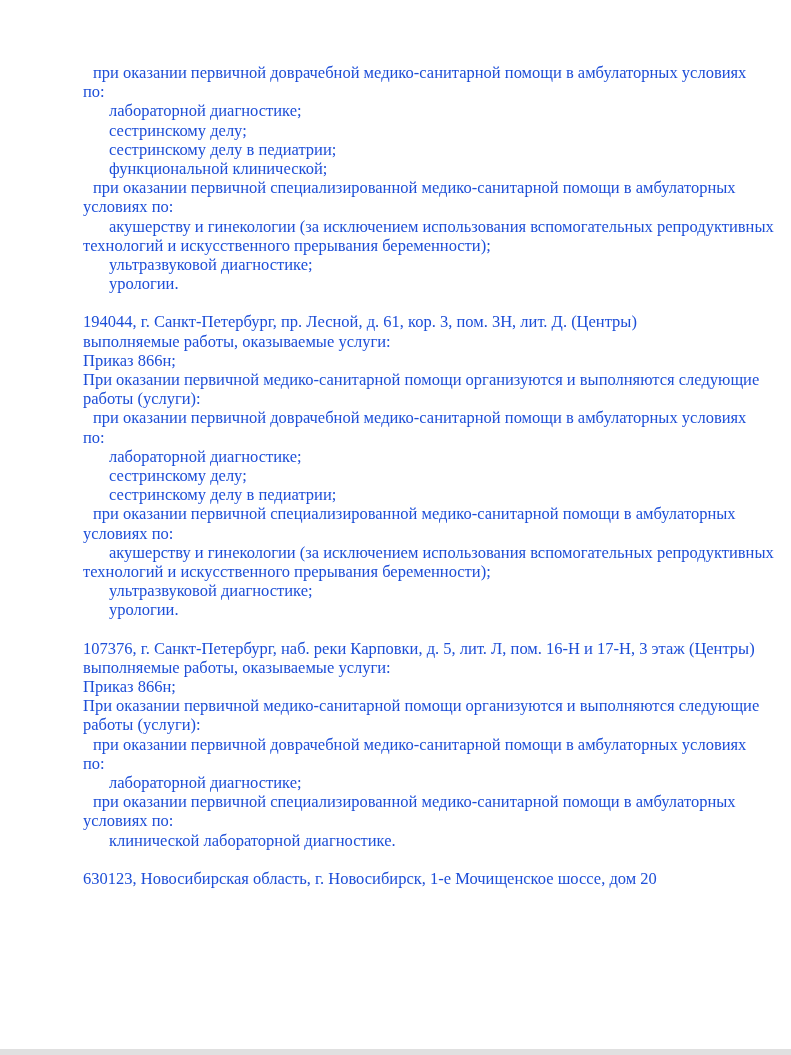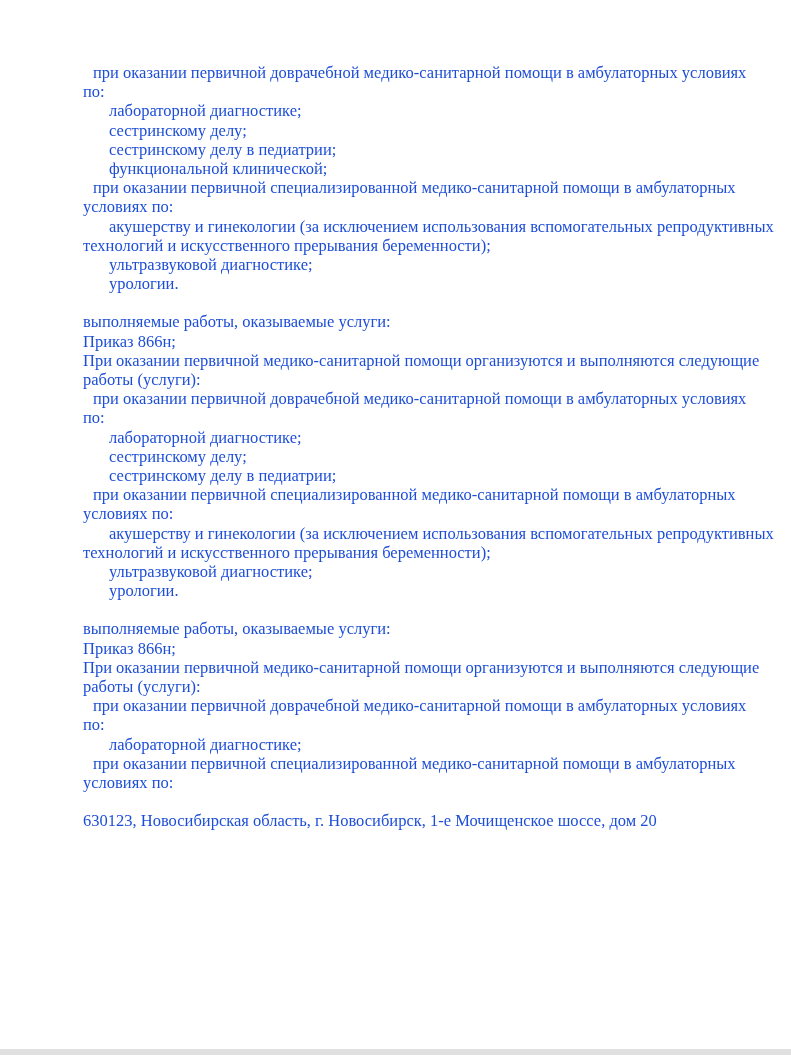--- a/index.html
+++ b/index.html
@@ -66,45 +66,48 @@
         <div class="line indent-2">сестринскому делу в педиатрии;</div>
         <div class="line indent-2">функциональной клинической;</div>
         <div class="line indent-1">при оказании первичной специализированной медико-санитарной помощи в амбулаторных</div>
         <div class="line indent-0">условиях по:</div>
         <div class="line indent-2">акушерству и гинекологии (за исключением использования вспомогательных репродуктивных</div>
         <div class="line indent-0">технологий и искусственного прерывания беременности);</div>
         <div class="line indent-2">ультразвуковой диагностике;</div>
         <div class="line indent-2">урологии.</div>
       </div>
       <div class="doc-section">
+        <div class="line indent-0">194044, г. Санкт-Петербург, пр. Лесной, д. 61, кор. 3, пом. 3Н, лит. Д. (Центры)</div>
         <div class="line indent-0">выполняемые работы, оказываемые услуги:</div>
         <div class="line indent-0">Приказ 866н;</div>
         <div class="line indent-0">При оказании первичной медико-санитарной помощи организуются и выполняются следующие</div>
         <div class="line indent-0">работы (услуги):</div>
         <div class="line indent-1">при оказании первичной доврачебной медико-санитарной помощи в амбулаторных условиях</div>
         <div class="line indent-0">по:</div>
         <div class="line indent-2">лабораторной диагностике;</div>
         <div class="line indent-2">сестринскому делу;</div>
         <div class="line indent-2">сестринскому делу в педиатрии;</div>
         <div class="line indent-1">при оказании первичной специализированной медико-санитарной помощи в амбулаторных</div>
         <div class="line indent-0">условиях по:</div>
         <div class="line indent-2">акушерству и гинекологии (за исключением использования вспомогательных репродуктивных</div>
         <div class="line indent-0">технологий и искусственного прерывания беременности);</div>
         <div class="line indent-2">ультразвуковой диагностике;</div>
         <div class="line indent-2">урологии.</div>
       </div>
       <div class="doc-section">
+        <div class="line indent-0">107376, г. Санкт-Петербург, наб. реки Карповки, д. 5, лит. Л, пом. 16-Н и 17-Н, 3 этаж (Центры)</div>
         <div class="line indent-0">выполняемые работы, оказываемые услуги:</div>
         <div class="line indent-0">Приказ 866н;</div>
         <div class="line indent-0">При оказании первичной медико-санитарной помощи организуются и выполняются следующие</div>
         <div class="line indent-0">работы (услуги):</div>
         <div class="line indent-1">при оказании первичной доврачебной медико-санитарной помощи в амбулаторных условиях</div>
         <div class="line indent-0">по:</div>
         <div class="line indent-2">лабораторной диагностике;</div>
         <div class="line indent-1">при оказании первичной специализированной медико-санитарной помощи в амбулаторных</div>
         <div class="line indent-0">условиях по:</div>
+        <div class="line indent-2">клинической лабораторной диагностике.</div>
       </div>
       <div class="doc-section">
         <div class="line indent-0">630123, Новосибирская область, г. Новосибирск, 1-е Мочищенское шоссе, дом 20</div>
       </div>
     </div>
   <div class="bottom-bar" style="background: rgb(224, 224, 224);"></div>
 </div>
 
 </body></html>

